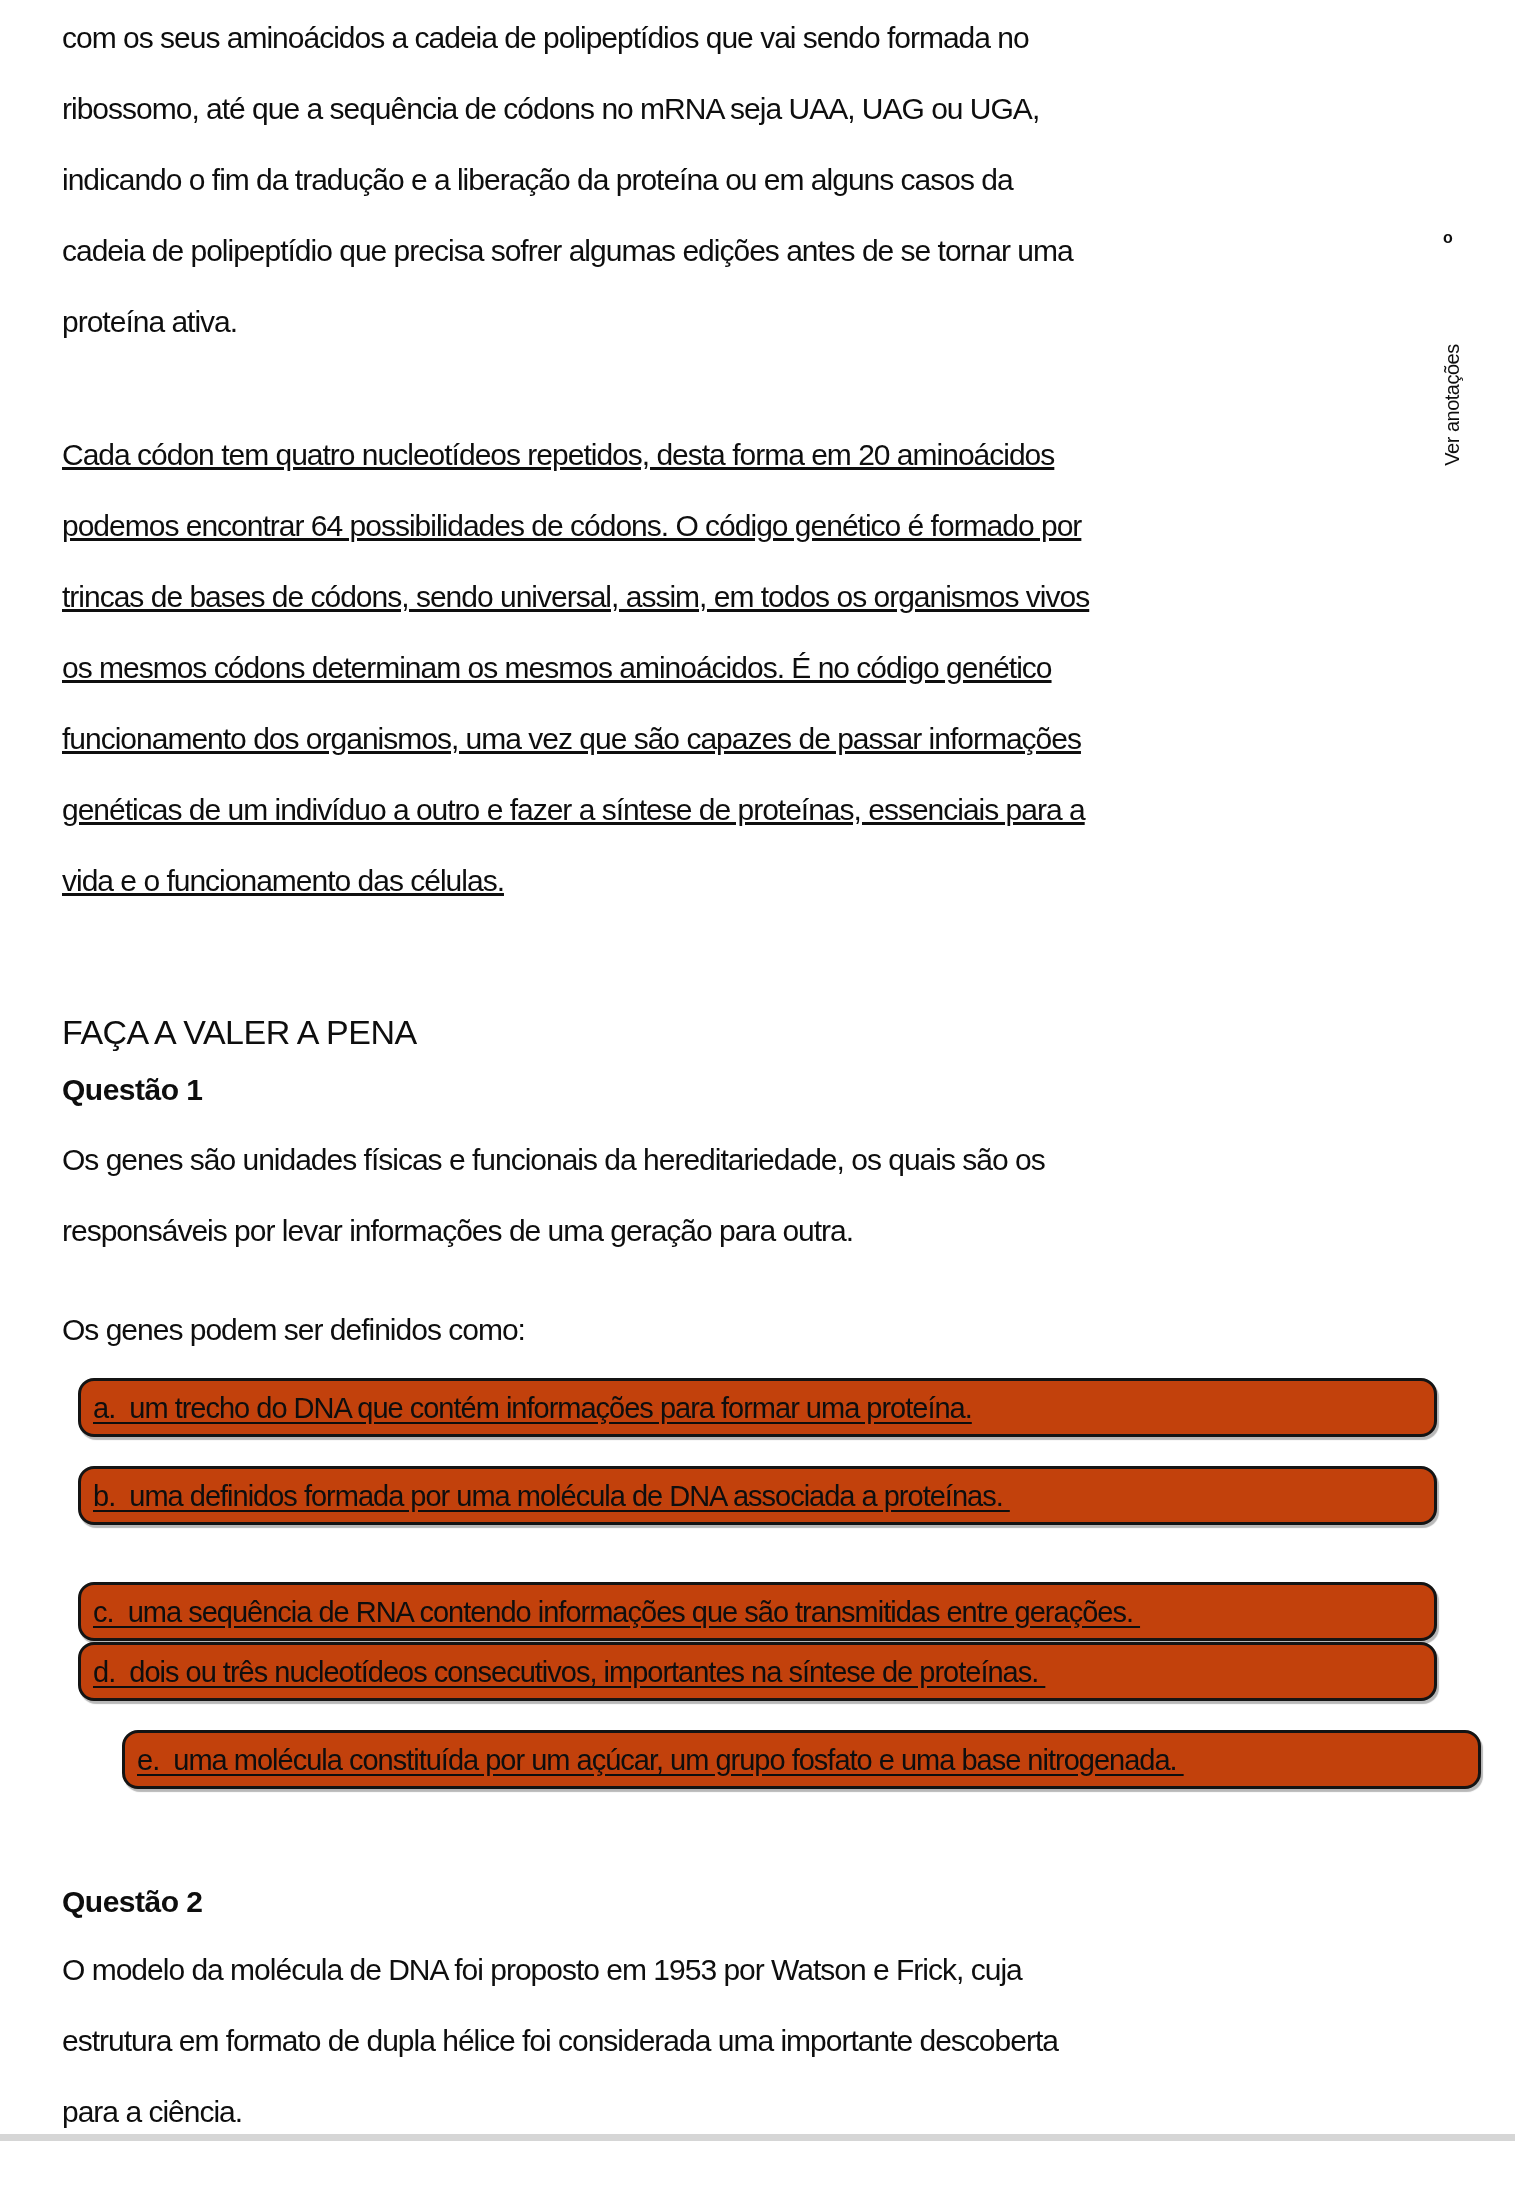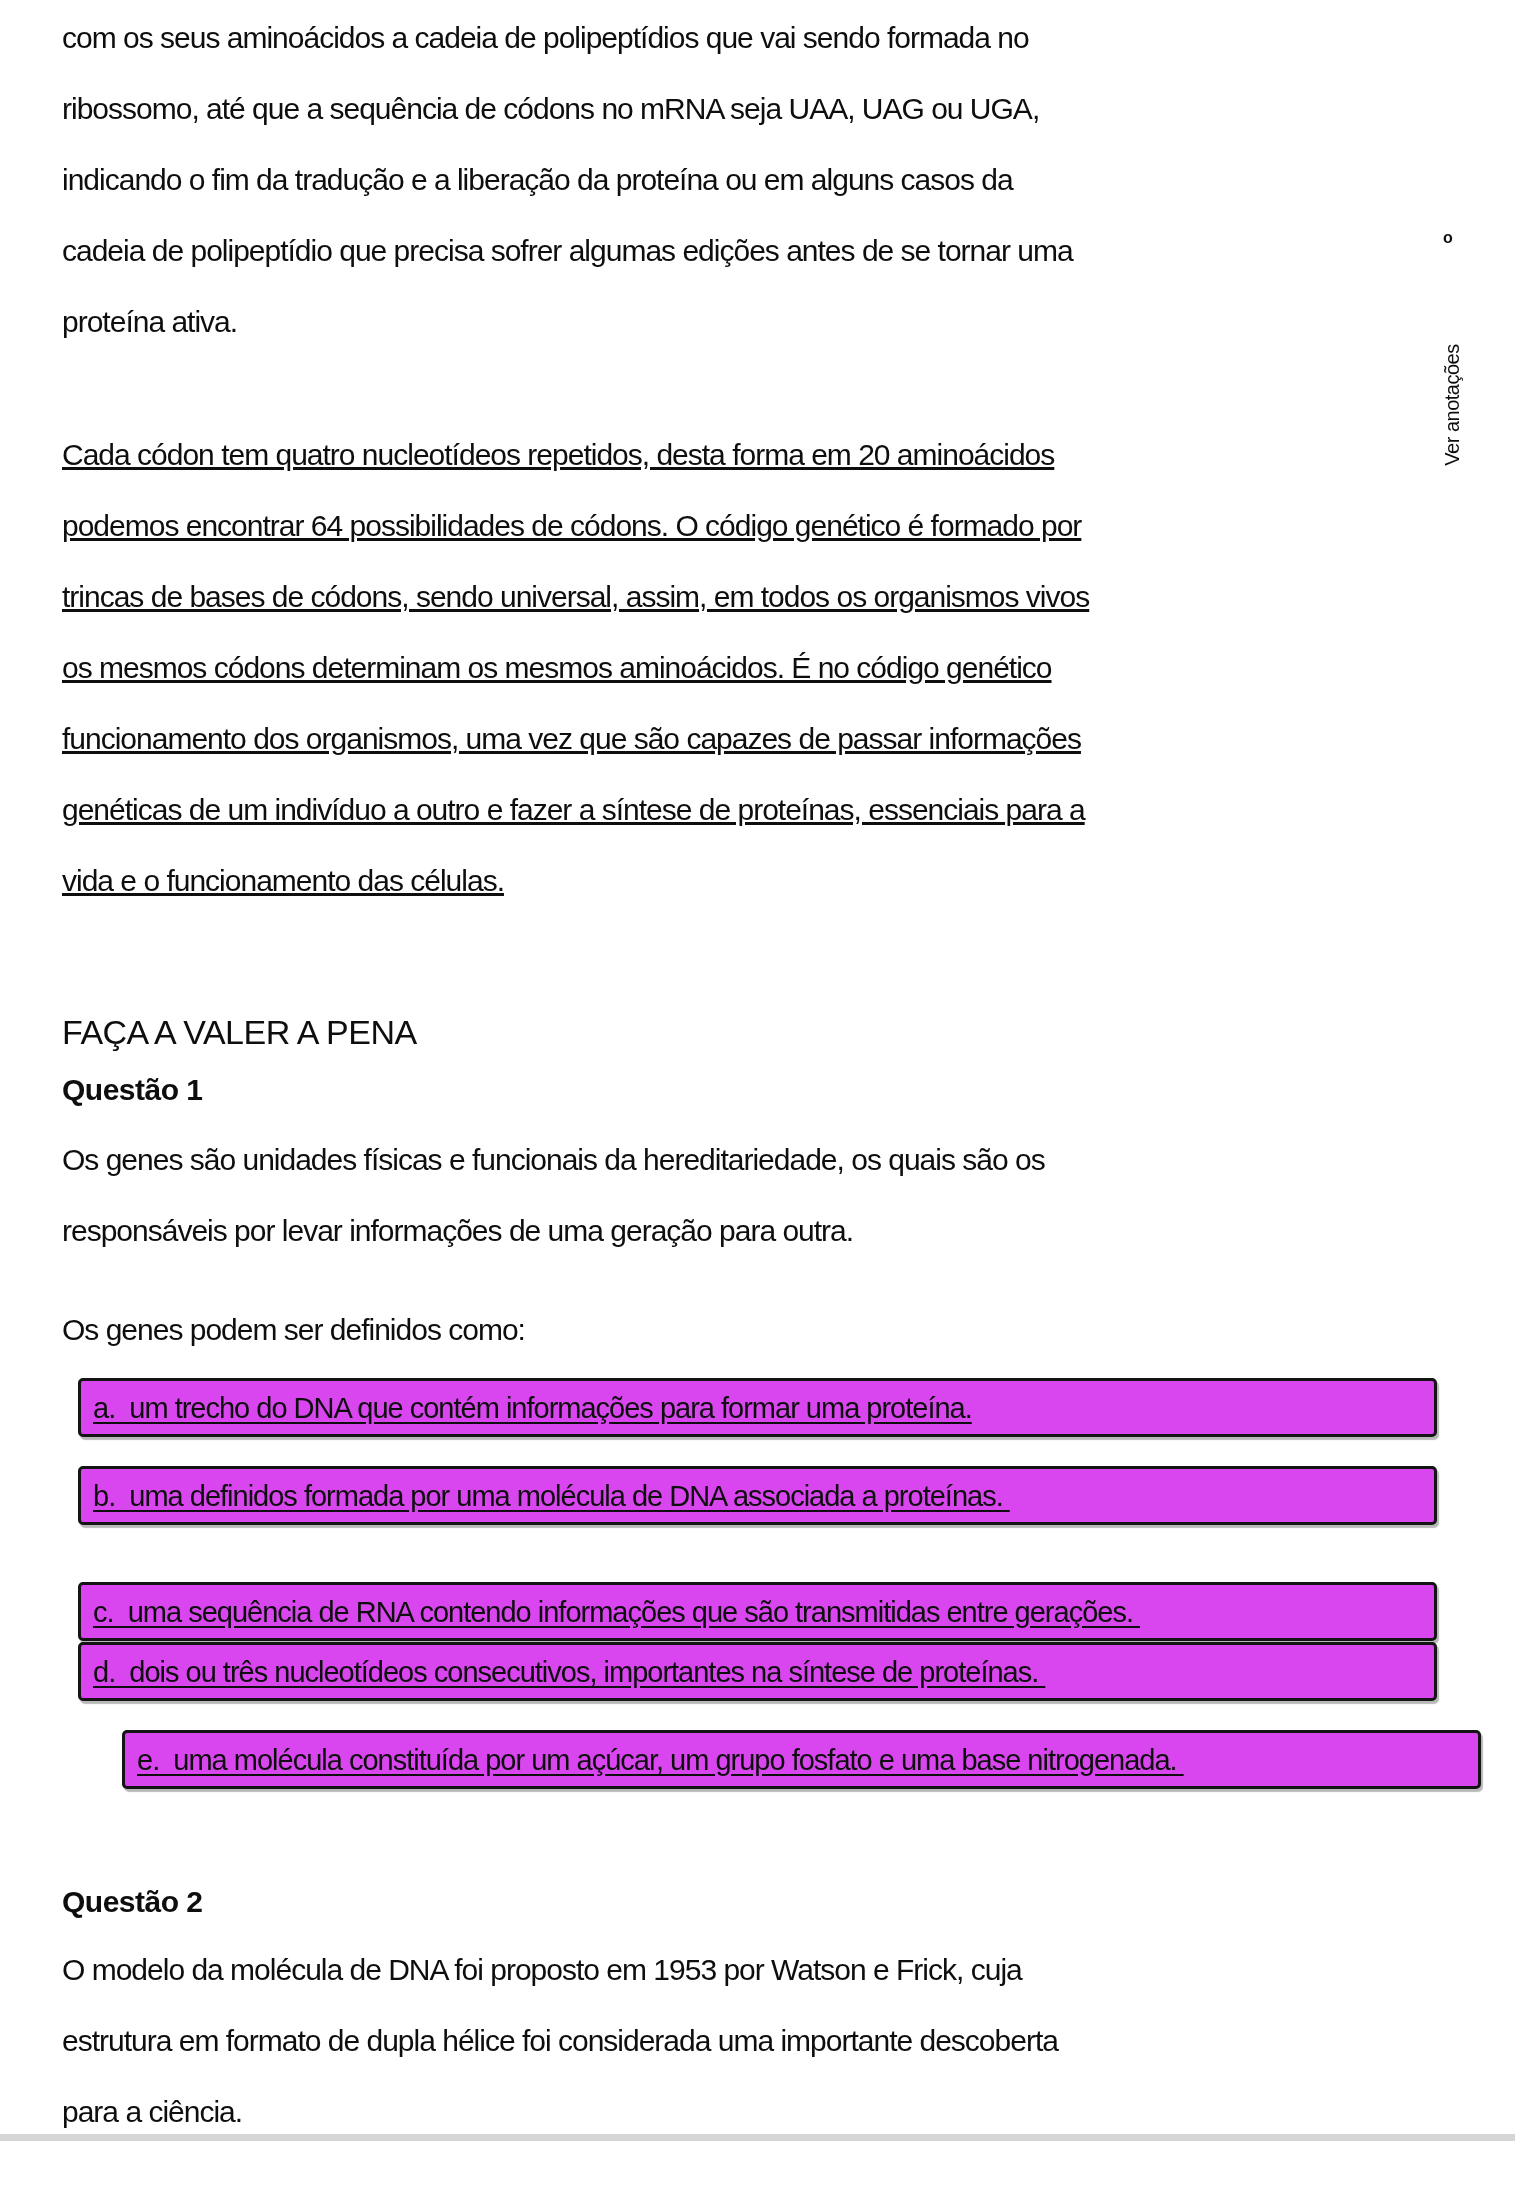--- a/index.html
+++ b/index.html
@@ -38,22 +38,22 @@
   .p2 { top: 419px; text-decoration: underline; }
   .q1-intro { top: 1124px; }
   .q1-prompt { top: 1294px; }
   .q2-text { top: 1934px; }
   .option {
     position: absolute;
     left: 78px;
     width: 1341px;
     height: 53px;
     border: 3px solid #141414;
-    border-radius: 5px;
-    background: #d946ef;
+    border-radius: 16px;
+    background: #c2410c;
     box-shadow: 2px 3px 1px rgba(0,0,0,0.28);
     display: flex;
     align-items: center;
     padding-left: 12px;
     cursor: pointer;
   }
   .option .line {
     font-size: 29px;
     line-height: 34px;
     text-decoration: underline;

